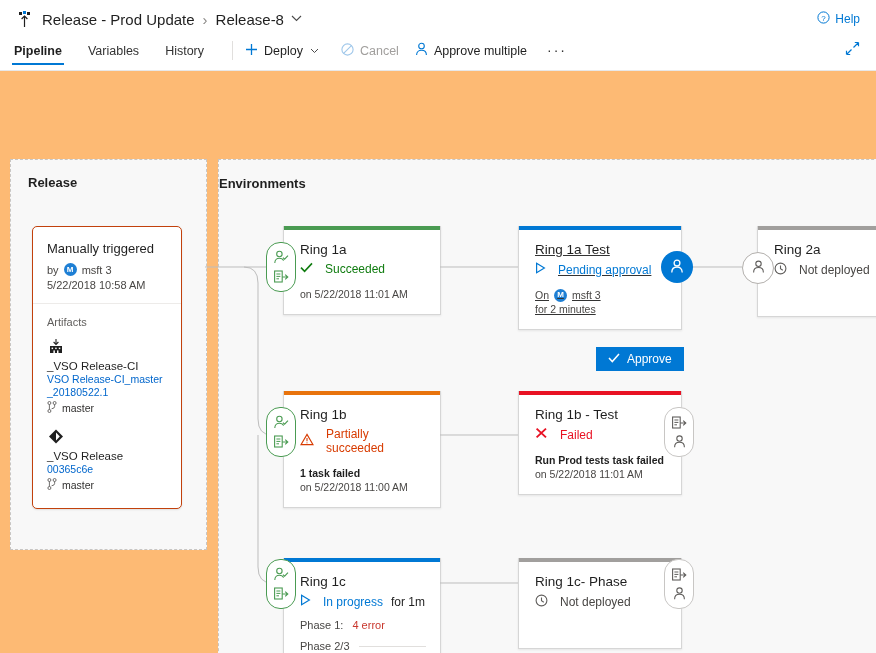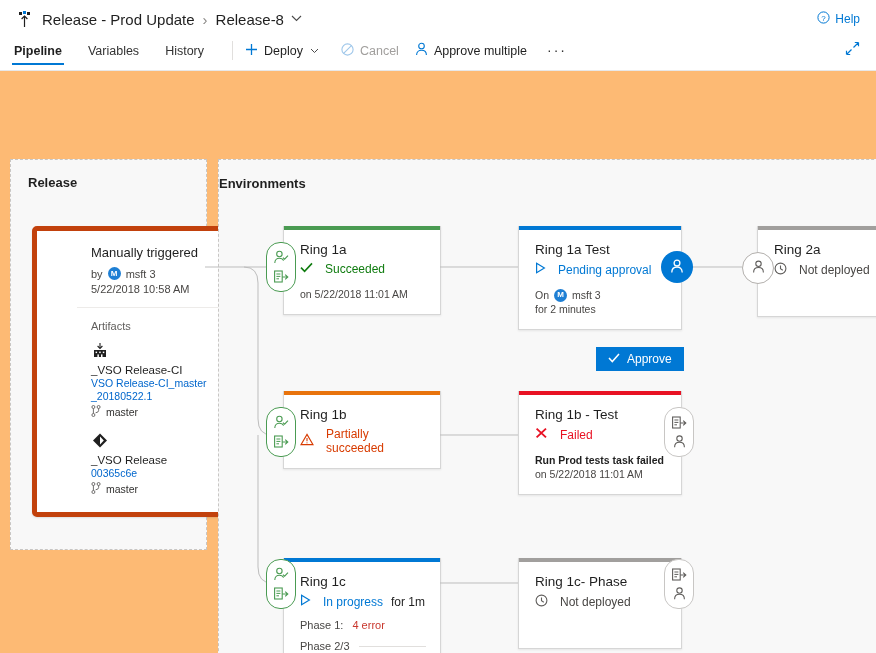--- a/index.html
+++ b/index.html
@@ -35,21 +35,21 @@
 
   
   .stage{position:relative;width:876px;height:583px;background:#fdba74;}
   .panel{position:absolute;border:1px dashed #c8c6c4;background:#f8f8f8;}
   #release-panel{left:10px;top:88px;width:195px;height:389px;}
   #env-panel{left:218px;top:88px;width:700px;height:565px;border-right:none;}
   .panel-title{font-size:13px;font-weight:bold;color:#1f1f1f;position:absolute;}
 
   
   .rel-card{position:absolute;left:32px;top:155px;width:148px;background:#fff;
-    border:5px solid #c2410c;border-radius:5px;box-shadow:0 1px 2px rgba(0,0,0,.10);padding-left:40px;}
+    border:1px solid #c2410c;border-radius:5px;box-shadow:0 1px 2px rgba(0,0,0,.10);}
   .rel-top{padding:14px 14px 12px 14px;border-bottom:1px solid #edebe9;}
   .rel-ttl{font-size:13px;color:#1f1f1f;margin-bottom:7px;}
   .rel-by{font-size:11px;color:#484644;display:flex;align-items:flex-end;margin-bottom:3px;}
   .ava{width:13px;height:13px;border-radius:50%;background:#1e7fd4;color:#fff;font-size:8px;
        display:inline-flex;align-items:center;justify-content:center;margin:0 5px;font-weight:bold;}
   .rel-date{font-size:11px;color:#484644;}
   .rel-bot{padding:12px 14px 16px 14px;}
   .art-lbl{font-size:11px;color:#605e5c;margin-bottom:10px;}
   .art{margin-bottom:13px;}
   .art:last-child{margin-bottom:0;}
@@ -297,21 +297,21 @@
     </span>
     <span class="ic">
       <svg width="16" height="15" viewBox="0 0 16 15">
         <rect x="1.6" y="2" width="7.6" height="11" stroke="#4a9b52" stroke-width="1.1" fill="none"></rect>
         <path d="M3.4 5 H7.4 M3.4 7.4 H7.4 M3.4 9.8 H6" stroke="#4a9b52" stroke-width="1"></path>
         <path d="M9.2 8 H14.4 M12.2 5.6 L14.8 8 L12.2 10.4" stroke="#4a9b52" stroke-width="1.1" fill="none"></path>
       </svg>
     </span>
   </div>
 
-  <div class="card" style="left:518px;top:155px;width:162px;">
+  <div class="card" style="left:518px;top:155px;width:162px;text-decoration:underline;">
     <div class="card-bar" style="background:#0078d4;"></div>
     <div class="card-in">
       <div class="card-name">Ring 1a Test</div>
       <div class="card-status" style="color:#0078d4;">
         <span class="g">
           <svg width="11" height="12" viewBox="0 0 11 12">
               <path d="M1.6 1.2 L9.4 6 L1.6 10.8 Z" stroke="#0078d4" stroke-width="1.2" fill="none"></path>
             </svg>
         </span>
         <span>Pending approval</span>
@@ -376,20 +376,24 @@
       <div class="card-status" style="color:#d83b01;">
         <span class="g">
           <svg width="14" height="13" viewBox="0 0 14 13">
             <path d="M7 1.4 L13 11.6 H1 Z" stroke="#d83b01" stroke-width="1.1" fill="none"></path>
             <path d="M7 5 V8.2" stroke="#d83b01" stroke-width="1.1"></path>
             <circle cx="7" cy="9.8" r="0.6" fill="#d83b01"></circle>
           </svg>
         </span>
         <span>Partially succeeded</span>
       </div>
+      <div class="card-sub">
+        <b>1 task failed</b><br>
+        <span>on 5/22/2018 11:00 AM</span>
+      </div>
     </div>
   </div>
   <div class="pill green" style="left:266px;top:336px;">
     <span class="ic">
       <svg width="16" height="15" viewBox="0 0 16 15">
         <circle cx="6.4" cy="4" r="2.7" stroke="#4a9b52" stroke-width="1.1" fill="none"></circle>
         <path d="M1.8 13 C1.8 9.6 4 8.2 6.4 8.2 C8.3 8.2 9.9 9 10.6 10.6" stroke="#4a9b52" stroke-width="1.1" fill="none"></path>
         <path d="M10 7.6 L11.6 9.2 L15 5.6" stroke="#4a9b52" stroke-width="1.1" fill="none"></path>
       </svg>
     </span>

